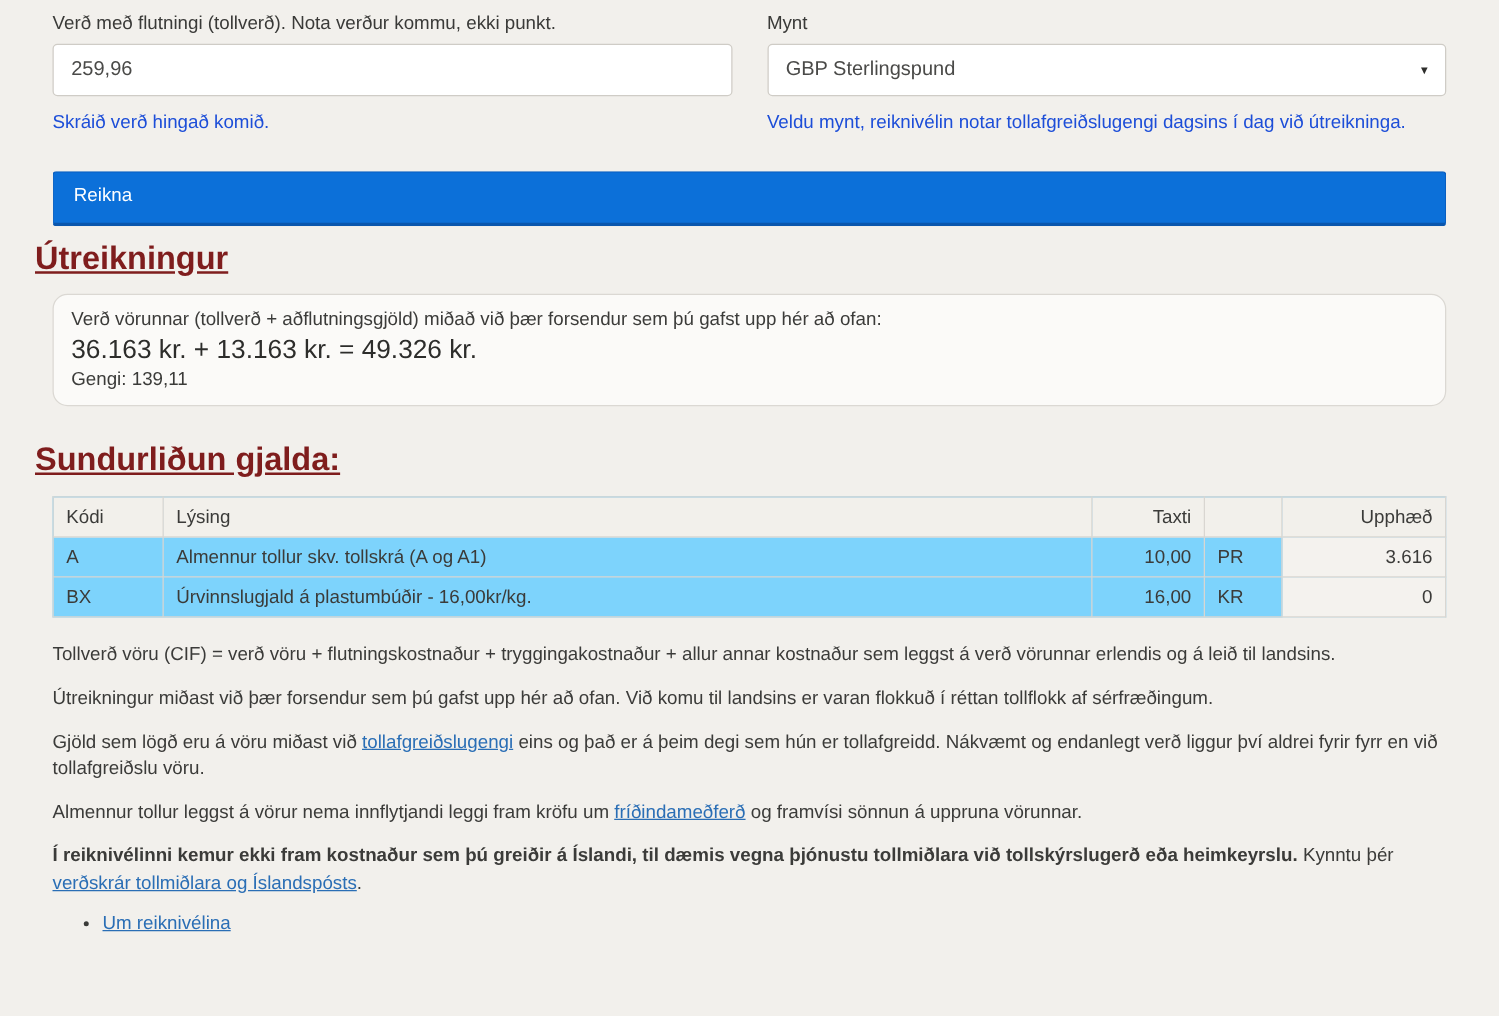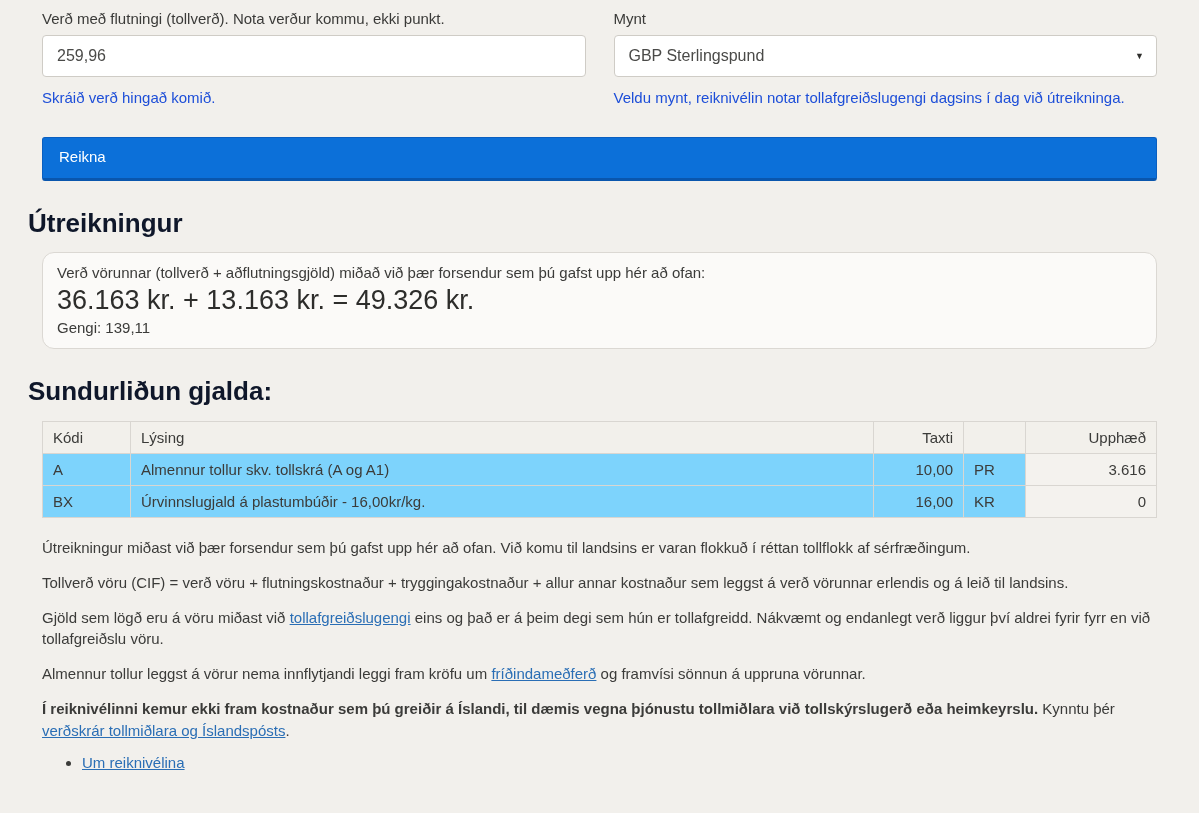--- a/index.html
+++ b/index.html
@@ -66,35 +66,36 @@
     border: 1px solid #0a5fc0;
     border-bottom: 3px solid #0a56ad;
     border-radius: 3px;
     cursor: pointer;
   }
 
   
   h2 {
     font-size: 26px;
     font-weight: bold;
-    color: #0f172a;
-    margin: 27px 0 13px;
+    color: #7f1d1d;
+    margin: 10px 0 13px;
+    text-decoration: underline;
   }
   h2.breakdown-heading { margin-top: 27px; }
 
   
   .well {
     margin: 0 14px;
     background: #fbfaf8;
     border: 1px solid #dbd8d3;
     border-radius: 12px;
     padding: 11px 14px 12px;
   }
   .well-intro { font-size: 15px; color: #3b3b39; }
-  .calc-line { font-size: 27px; color: #2d2d2b; margin: 4px 0 3px; }
+  .calc-line { font-size: 21px; color: #2d2d2b; margin: 4px 0 3px; }
   .rate-line { font-size: 15px; color: #3b3b39; }
 
   
   table.charges {
     width: calc(100% - 28px);
     margin: 14px 14px 0;
     border-collapse: collapse;
     font-size: 15px;
     color: #3b3b39;
     background: #7dd3fc;
@@ -179,22 +180,22 @@
         <td>BX</td>
         <td>Úrvinnslugjald á plastumbúðir - 16,00kr/kg.</td>
         <td class="num">16,00</td>
         <td>KR</td>
         <td class="num amount">0</td>
       </tr>
     </tbody>
   </table>
 
   <div class="notes">
+    <p>Tollverð vöru (CIF) = verð vöru + flutningskostnaður + tryggingakostnaður + allur annar kostnaður sem leggst á verð vörunnar erlendis og á leið til landsins.</p>
     <p>Útreikningur miðast við þær forsendur sem þú gafst upp hér að ofan. Við komu til landsins er varan flokkuð í réttan tollflokk af sérfræðingum.</p>
-    <p>Tollverð vöru (CIF) = verð vöru + flutningskostnaður + tryggingakostnaður + allur annar kostnaður sem leggst á verð vörunnar erlendis og á leið til landsins.</p>
     <p><span>Gjöld sem lögð eru á vöru miðast við </span><a>tollafgreiðslugengi</a><span> eins og það er á þeim degi sem hún er tollafgreidd. Nákvæmt og endanlegt verð liggur því aldrei fyrir fyrr en við tollafgreiðslu vöru.</span></p>
     <p><span>Almennur tollur leggst á vörur nema innflytjandi leggi fram kröfu um </span><a>fríðindameðferð</a><span> og framvísi sönnun á uppruna vörunnar.</span></p>
     <p class="emph"><span class="bold-part">Í reiknivélinni kemur ekki fram kostnaður sem þú greiðir á Íslandi, til dæmis vegna þjónustu tollmiðlara við tollskýrslugerð eða heimkeyrslu.</span><span> Kynntu þér </span><a>verðskrár tollmiðlara og Íslandspósts</a><span>.</span></p>
 
     <ul class="footer-links">
       <li><a>Um reiknivélina</a></li>
 
     </ul>
   </div>
 

